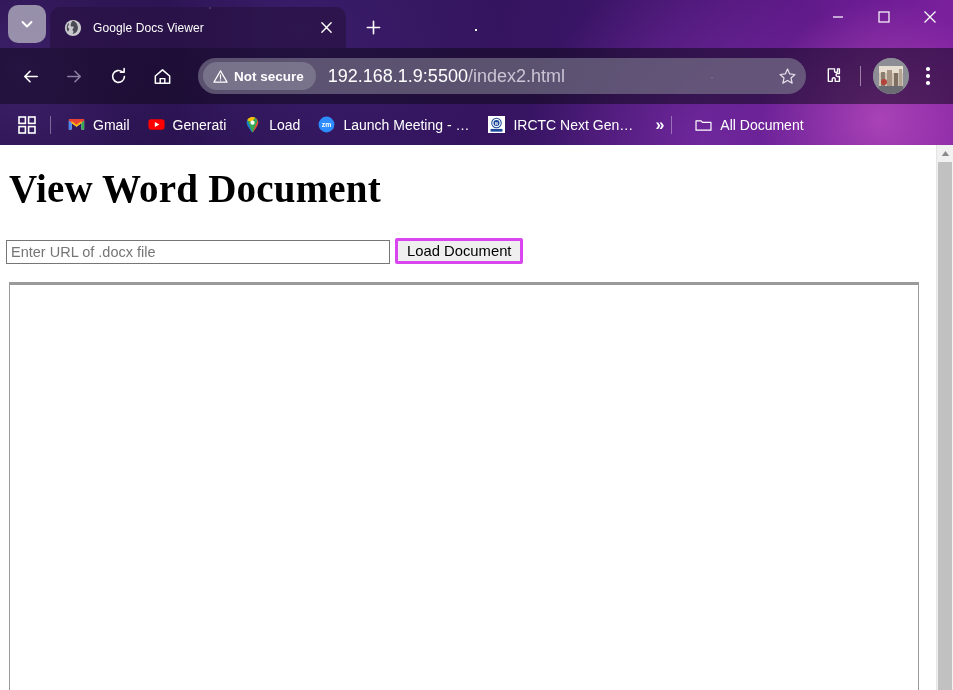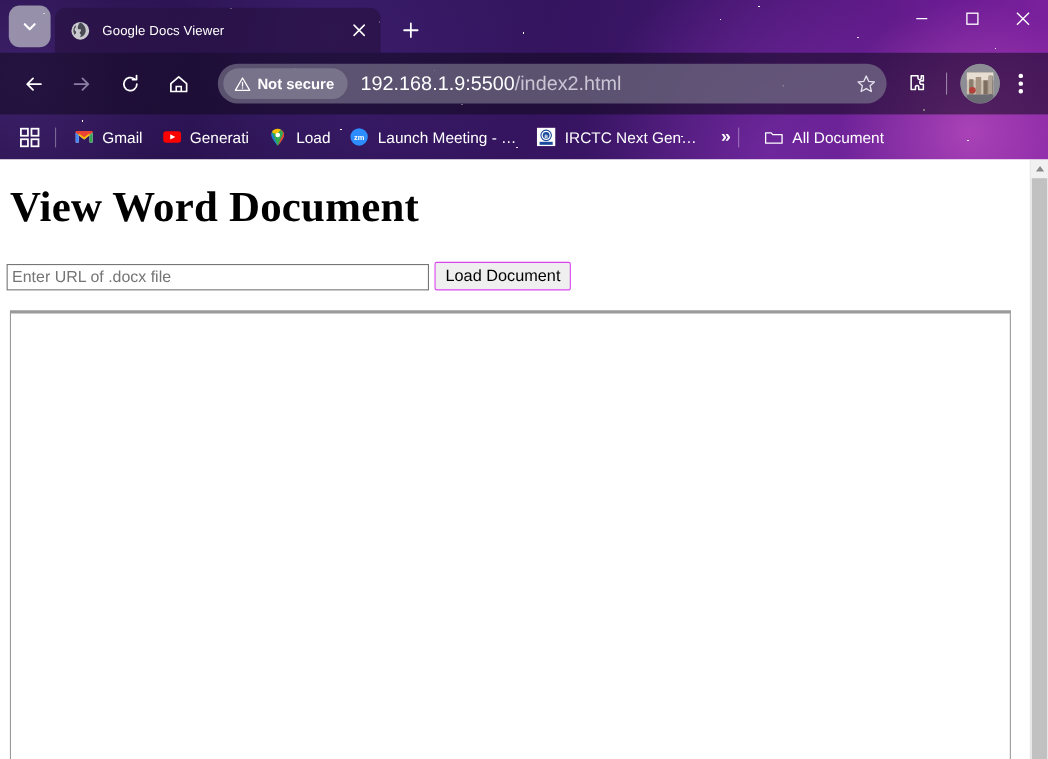--- a/index.html
+++ b/index.html
@@ -183,21 +183,21 @@
   .controls { margin: 27px 0 0 6px; display: flex; align-items: flex-end; gap: 5px; }
   .url-input {
     width: 384px; height: 24px;
     border: 1px solid #767676; background: #fff;
     font-family: "Liberation Sans", sans-serif; font-size: 14.5px;
     color: #000; padding: 1px 4px; outline: none;
   }
   .url-input::placeholder { color: #757575; }
   .load-btn {
     height: 26px; padding: 0 9px;
-    border: 1px solid #d946ef; border-radius: 2px;
+    border: 3px solid #d946ef; border-radius: 2px;
     background: #efefef; color: #000;
     font-family: "Liberation Sans", sans-serif; font-size: 14.8px;
     cursor: pointer;
   }
   .doc-box {
     margin: 18px 0 0 9px; margin-right: 9px;
     height: 600px;
     border: 1px solid #9a9a9a;
     border-top-width: 3px; border-top-color: #9a9a9a;
     background: #fff;

